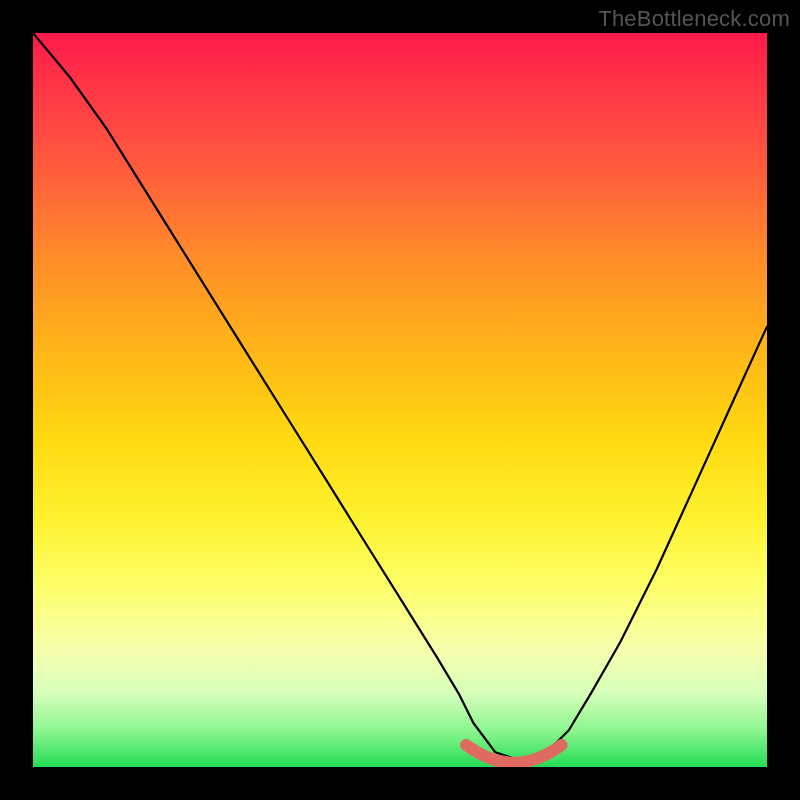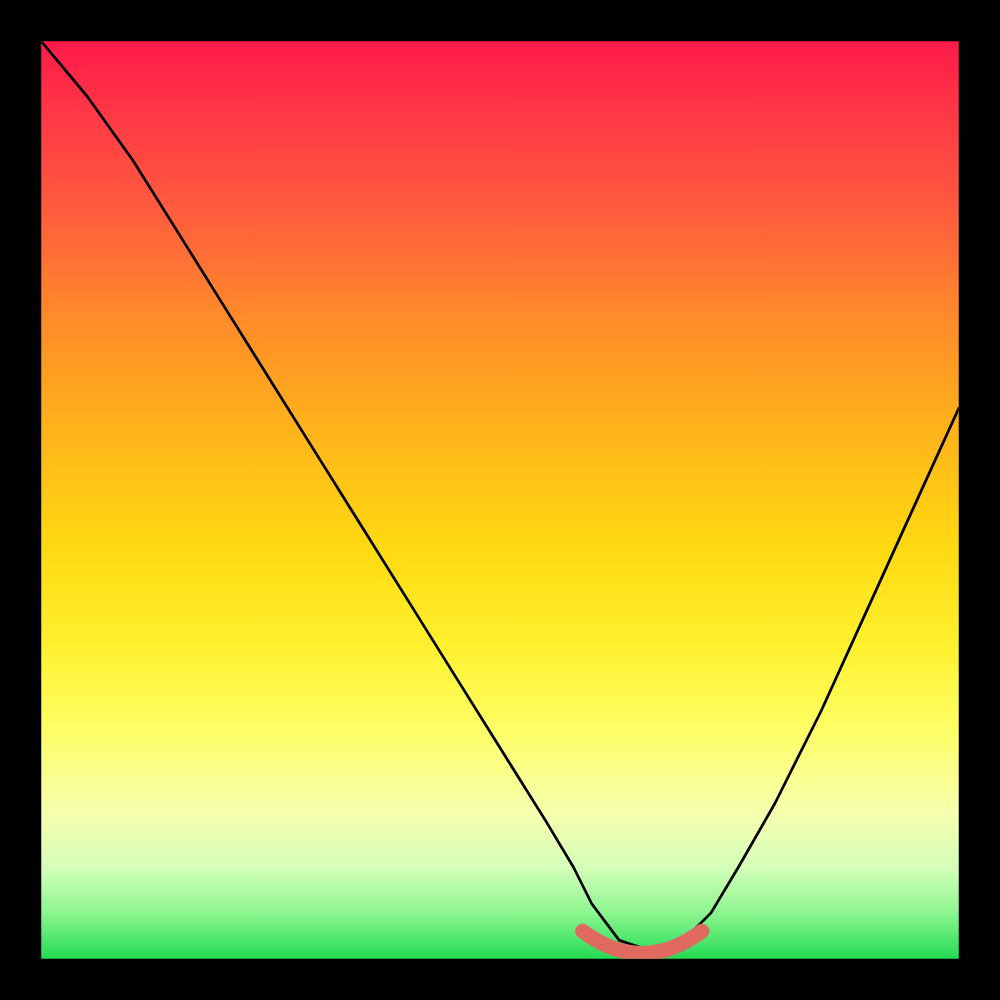--- a/index.html
+++ b/index.html
@@ -63,20 +63,21 @@
     fill: none;
     stroke: #e06a5f;
     stroke-width: 12;
     stroke-linecap: round;
   }
 </style>
 </head>
 <body>
 
 <div class="container">
+  <div class="watermark">TheBottleneck.com</div>
 
   <div class="plot">
     <div class="gradient"></div>
     <svg class="curve" viewBox="0 0 734 734" preserveAspectRatio="none">
       <path id="main-curve" class="curve-path" d="M0.0 0.0 L36.7 44.0 L73.4 95.4 L110.1 154.1 L146.8 212.9 L183.5 271.6 L220.2 330.3 L256.9 389.0 L293.6 447.7 L330.3 506.5 L367.0 565.2 L403.7 623.9 L425.7 660.6 L440.4 690.0 L462.4 719.3 L484.4 726.7 L513.8 719.3 L535.8 697.3 L557.8 660.6 L587.2 609.2 L623.9 535.8 L660.6 455.1 L697.3 374.3 L734.0 293.6"></path>
       <path id="marker-curve" class="marker-path" d="M433.1 712.0 Q 457.0 729.7 480.8 729.7 Q 504.6 729.7 528.5 712.0"></path>
     </svg>
   </div>
 </div>
 

